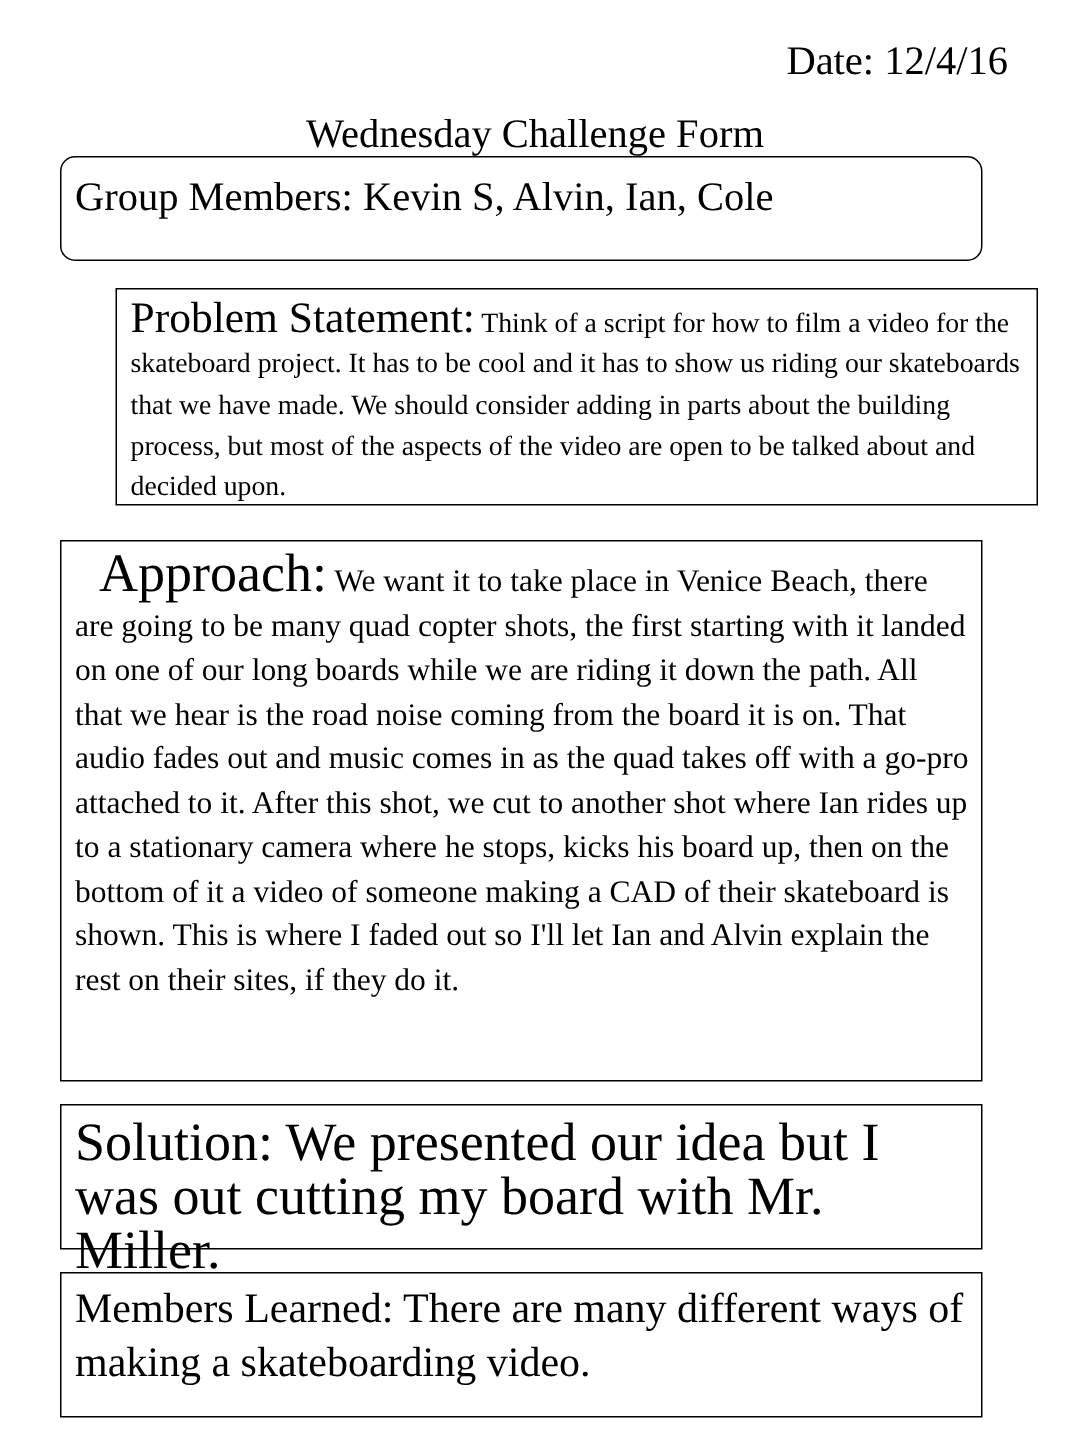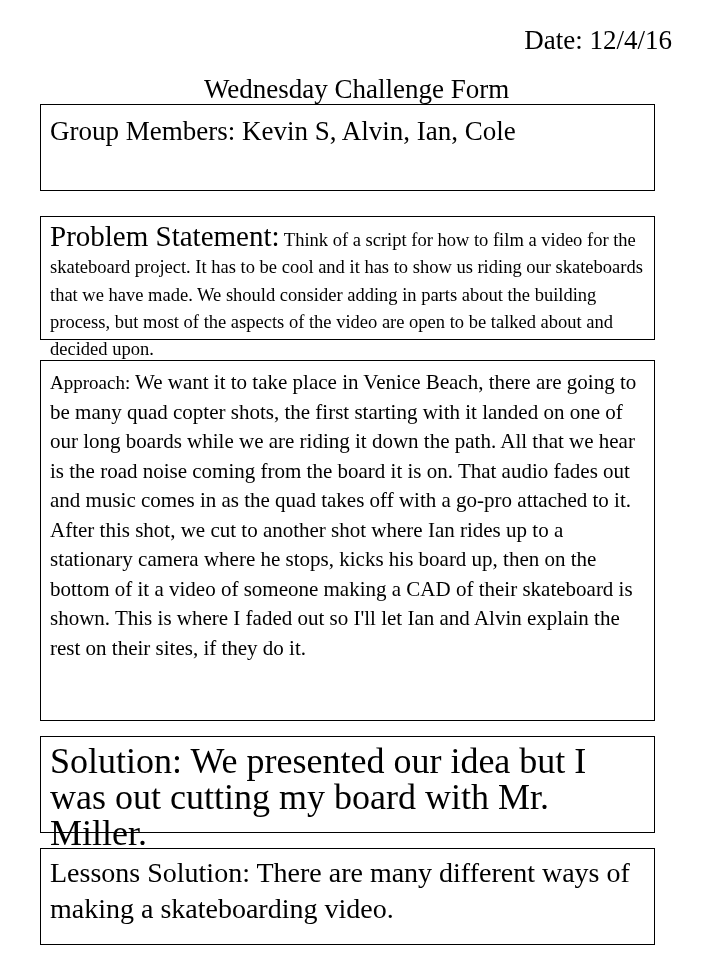--- a/index.html
+++ b/index.html
@@ -14,28 +14,28 @@
   }
   .title {
     position: absolute; left: 156px; top: 73px;
     font-size: 27px; line-height: 32px; white-space: nowrap; margin-left: 48px;
   }
   .box {
     position: absolute; left: 40px; width: 615px;
     border: 1.5px solid #000; box-sizing: border-box; background: #fff;
   }
   .box p { margin: 0; }
-  #box-group { top: 104px; height: 87px; }
+  #box-group { top: 104px; height: 70px; border-radius: 10px; }
   #box-group p { padding: 9px 0 0 9px; font-size: 27px; line-height: 34px; white-space: nowrap; }
-  #box-problem { top: 216px; height: 124px; }
+  #box-problem { top: 192px; height: 145px; margin-left: 37px; }
   #box-problem p { padding: 4px 4px 0 9px; font-size: 18.5px; line-height: 27.3px; }
   #box-problem .lbl { font-size: 29px; line-height: 30px; }
   #box-approach { top: 360px; height: 361px; }
   #box-approach p { padding: 7px 6px 0 9px; font-size: 21px; line-height: 29.5px; }
-  #box-approach .lbl { font-size: 19px; }
+  #box-approach .lbl { font-size: 36px; margin-left: 16px; }
   #box-solution { top: 736px; height: 97px; }
   #box-solution p { padding: 6px 10px 0 9px; font-size: 36px; line-height: 36px; }
   #box-lessons { top: 848px; height: 97px; }
   #box-lessons p { padding: 6px 10px 0 9px; font-size: 28px; line-height: 36px; }
 </style>
 </head>
 <body>
 
 <div class="date">Date: 12/4/16</div>
 <div class="title">Wednesday Challenge Form</div>
@@ -50,14 +50,14 @@
 
 <div class="box" id="box-approach">
   <p><span class="lbl">Approach:</span><span>  We want it to take place in Venice Beach, there are going to be many quad copter shots, the first starting with it landed on one of our long boards while we are riding it down the path. All that we hear is the road noise coming from the board it is on. That audio fades out and music comes in as the quad takes off with a go-pro attached to it. After this shot, we cut to another shot where Ian rides up to a stationary camera where he stops, kicks his board up, then on the bottom of it a video of someone making a CAD of their skateboard is shown. This is where I faded out so I'll let Ian and Alvin explain the rest on their sites, if they do it.</span></p>
 </div>
 
 <div class="box" id="box-solution">
   <p><span>Solution:</span><span> We presented our idea but I was out cutting my board with Mr. Miller.</span></p>
 </div>
 
 <div class="box" id="box-lessons">
-  <p><span>Lessons Solution:</span><span> There are many different ways of making a skateboarding video.</span></p>
+  <p><span>Members Learned:</span><span> There are many different ways of making a skateboarding video.</span></p>
 </div>
 
 </body></html>

